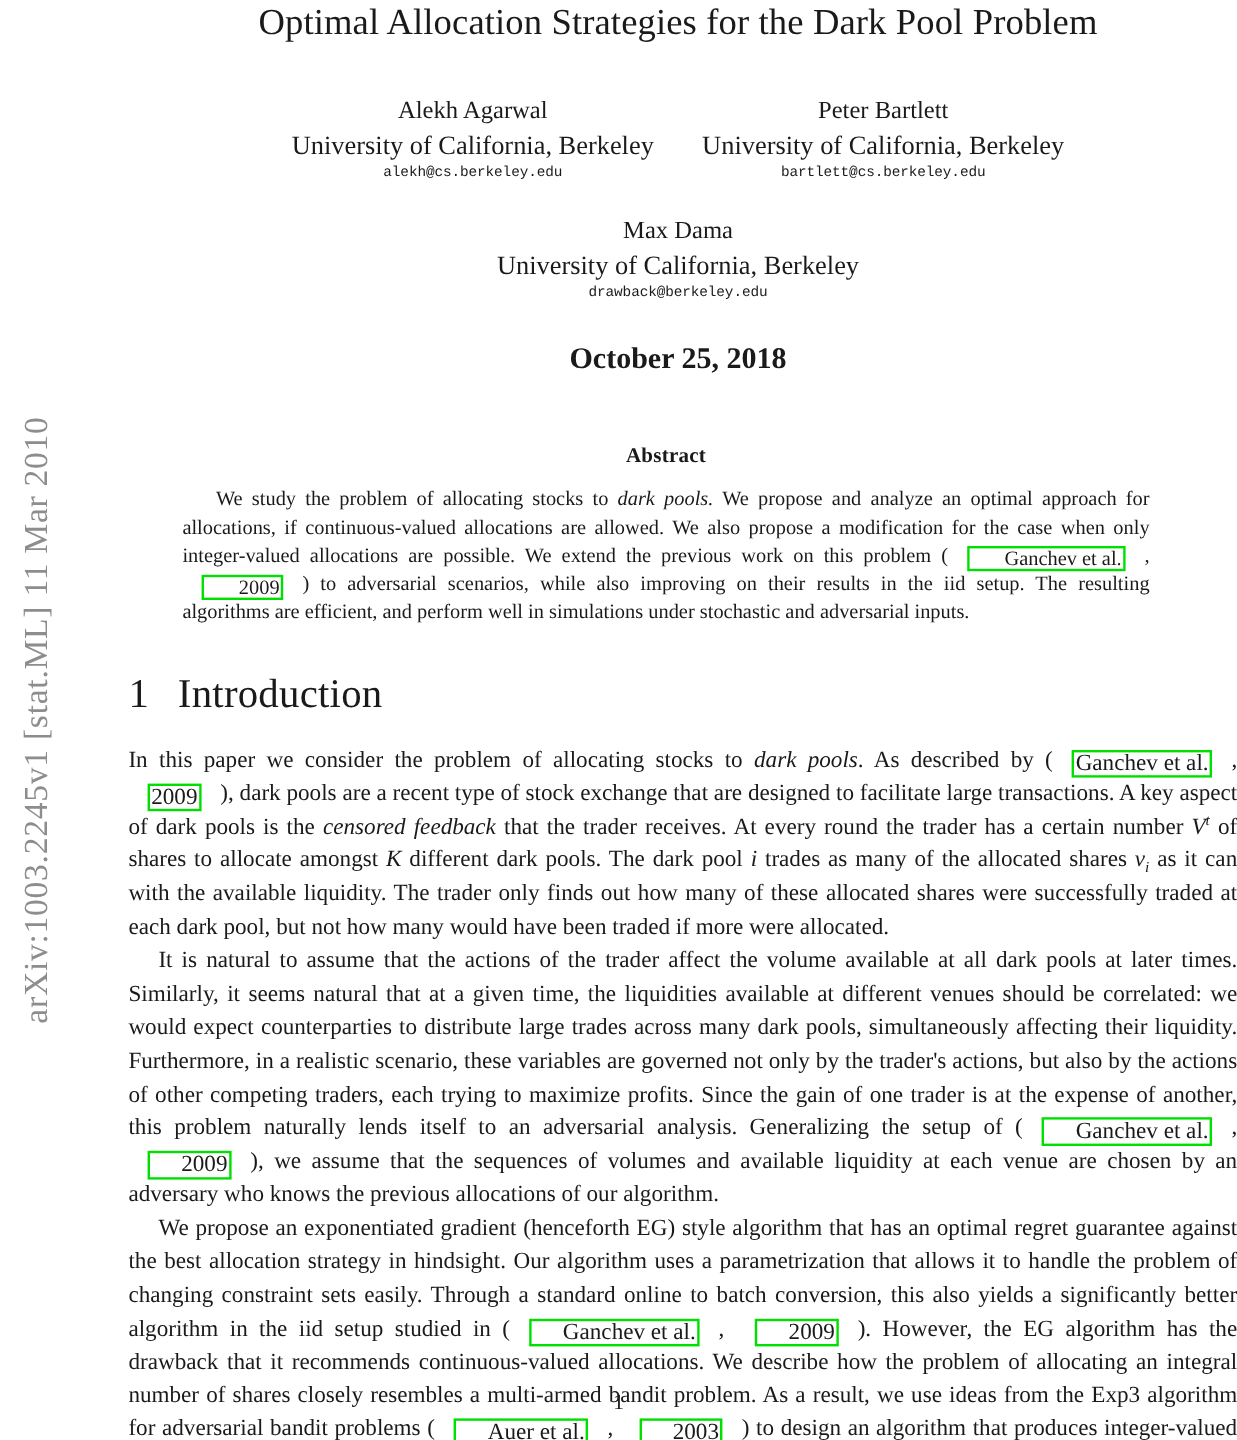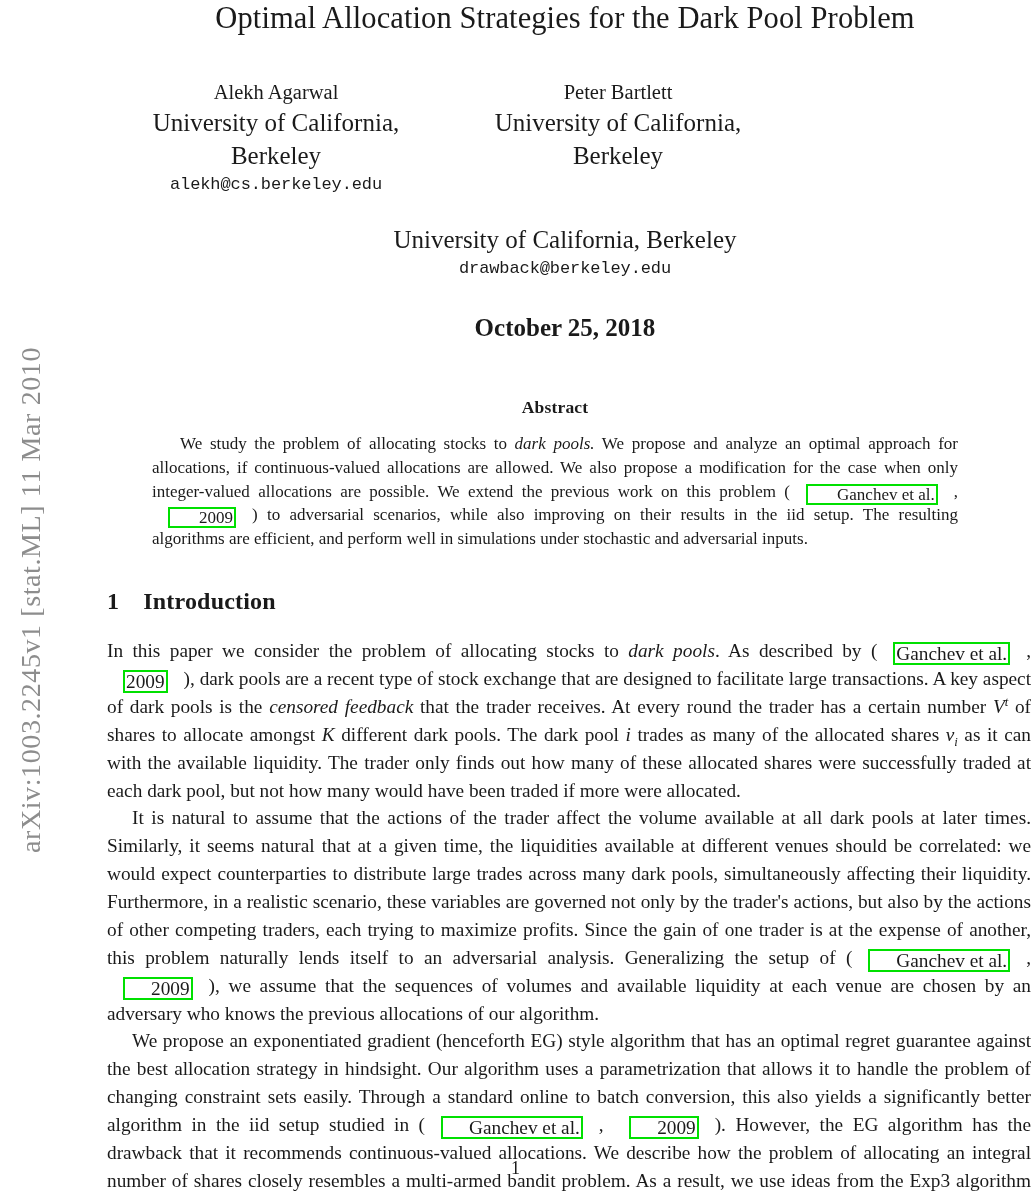--- a/index.html
+++ b/index.html
@@ -65,38 +65,38 @@
     font-size: 30.5px;
     font-weight: normal;
     line-height: 1.12;
     margin: 0;
     padding-top: 1px;
     letter-spacing: 0.1px;
   }
 
   .authors-row {
     display: flex;
-    justify-content: flex-start;
+    justify-content: center;
     margin-top: 44px;
   }
   .author-col {
     width: 342px;
     text-align: center;
   }
   .author-name {
     font-size: 20.5px;
     line-height: 1.32;
   }
   .author-affil {
-    font-size: 25px;
+    font-size: 22px;
     line-height: 1.32;
   }
   .author-email {
     font-family: "Liberation Mono", "DejaVu Sans Mono", monospace;
-    font-size: 17px;
+    font-size: 12px;
     line-height: 1.45;
     letter-spacing: -0.1px;
     margin-top: 1px;
   }
 
   #author-solo {
     text-align: center;
     margin-top: 25px;
   }
 
@@ -124,22 +124,22 @@
     font-size: 17px;
     line-height: 1.385;
     text-align: justify;
     text-indent: 28px;
     hyphens: none;
   }
 
   
   #section-1 {
     margin-top: 38px;
-    font-weight: bold;
-    font-size: 24px;
+    font-weight: normal;
+    font-size: 34px;
     letter-spacing: 0.2px;
   }
   #section-1 .sec-num { margin-right: 24px; }
 
   
   #body-text {
     margin-top: 22px;
     font-size: 19.3px;
     line-height: 1.445;
     text-align: justify;
@@ -206,24 +206,26 @@
 
       <div class="authors-row">
         <div class="author-col">
           <div class="author-name">Alekh Agarwal</div>
           <div class="author-affil">University of California, Berkeley</div>
           <div class="author-email">alekh@cs.berkeley.edu</div>
         </div>
         <div class="author-col">
           <div class="author-name">Peter Bartlett</div>
           <div class="author-affil">University of California, Berkeley</div>
+          <div class="author-email">bartlett@cs.berkeley.edu</div>
         </div>
       </div>
 
       <div id="author-solo">
+        <div class="author-name">Max Dama</div>
         <div class="author-affil">University of California, Berkeley</div>
         <div class="author-email">drawback@berkeley.edu</div>
       </div>
 
       <div id="paper-date">October 25, 2018</div>
     </div>
 
     <div id="abstract-section">
       <div id="abstract-heading">Abstract</div>
       <div id="abstract-body"><span>We study the problem of allocating stocks to </span><span class="it">dark pools.</span><span> We propose and analyze an optimal approach for allocations, if continuous-valued allocations are allowed. We also propose a modification for the case when only integer-valued allocations are possible. We extend the previous work on this problem (</span><a class="cite">Ganchev et al.</a><span>,</span> <a class="cite">2009</a><span>) to adversarial scenarios, while also improving on their results in the iid setup. The resulting algorithms are efficient, and perform well in simulations under stochastic and adversarial inputs.</span></div>

